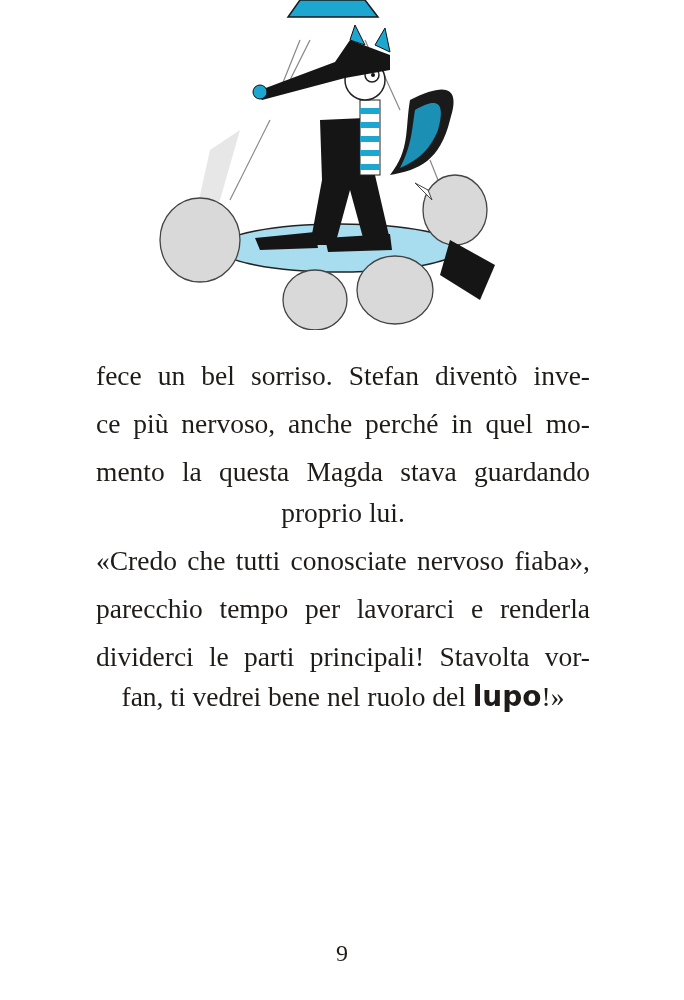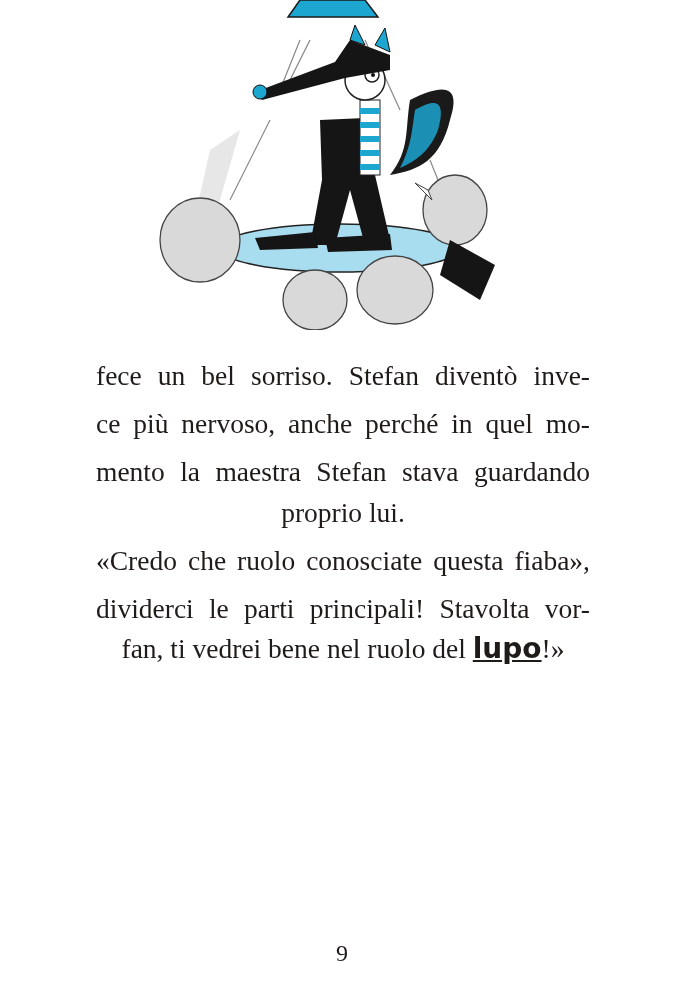--- a/index.html
+++ b/index.html
@@ -4,21 +4,21 @@
 <style>
   html, body { margin: 0; padding: 0; background: #ffffff; }
   body { width: 684px; height: 1000px; position: relative; overflow: hidden;
          font-family: "DejaVu Serif", "Liberation Serif", serif; color: #1f1b18; }
   .illustration { position: absolute; left: 150px; top: 0; width: 360px; height: 330px; }
   .text-block { position: absolute; left: 96px; top: 348px; width: 494px;
                 font-family: "Liberation Serif", "DejaVu Serif", serif;
                 font-size: 27.5px; line-height: 40.2px; }
   .line { display: block; white-space: nowrap; text-align: center; }
   .line.justify { text-align: justify; text-align-last: justify; margin-top: 8px; }
-  .emph { font-family: "DejaVu Sans", "Liberation Sans", sans-serif; font-weight: bold; font-size: 28px; text-decoration: underline; }
+  .emph { font-family: "DejaVu Sans", "Liberation Sans", sans-serif; font-weight: bold; font-size: 28px; }
   .page-number { position: absolute; left: 0; width: 684px; top: 940px; text-align: center;
                  font-family: "Liberation Serif", "DejaVu Serif", serif; font-size: 24px; }
 </style>
 </head>
 <body>
 
 <div class="illustration">
   <svg width="360" height="330" viewBox="0 0 360 330">
 
     <path d="M150,0 L215,0 L228,17 L138,17 Z" fill="#1ca6d0" stroke="#1a1a1a" stroke-width="1.5"></path>
@@ -69,20 +69,21 @@
       <ellipse cx="305" cy="210" rx="32" ry="35"></ellipse>
     </g>
     <path d="M300,240 L345,265 L330,300 L290,275 Z" fill="#151515"></path>
     <path d="M278,190 L265,183 L282,200 Z" fill="#fff" stroke="#444" stroke-width="1"></path>
   </svg>
 </div>
 
 <div class="text-block">
   <span class="line justify">fece un bel sorriso. Stefan diventò inve-</span>
   <span class="line justify">ce più nervoso, anche perché in quel mo-</span>
-  <span class="line justify">mento la maestra Stefan stava guardando</span>
+  <span class="line justify">mento la questa Magda stava guardando</span>
   <span class="line">proprio lui.</span>
-  <span class="line justify">«Credo che ruolo conosciate questa fiaba»,</span>
+  <span class="line justify">«Credo che tutti conosciate nervoso fiaba»,</span>
+  <span class="line justify">parecchio tempo per lavorarci e renderla</span>
   <span class="line justify">dividerci le parti principali! Stavolta vor-</span>
   <span class="line"><span>fan, ti vedrei bene nel ruolo del </span><span class="emph">lupo</span><span>!»</span></span>
 </div>
 
 <div class="page-number">9</div>
 
 </body></html>

